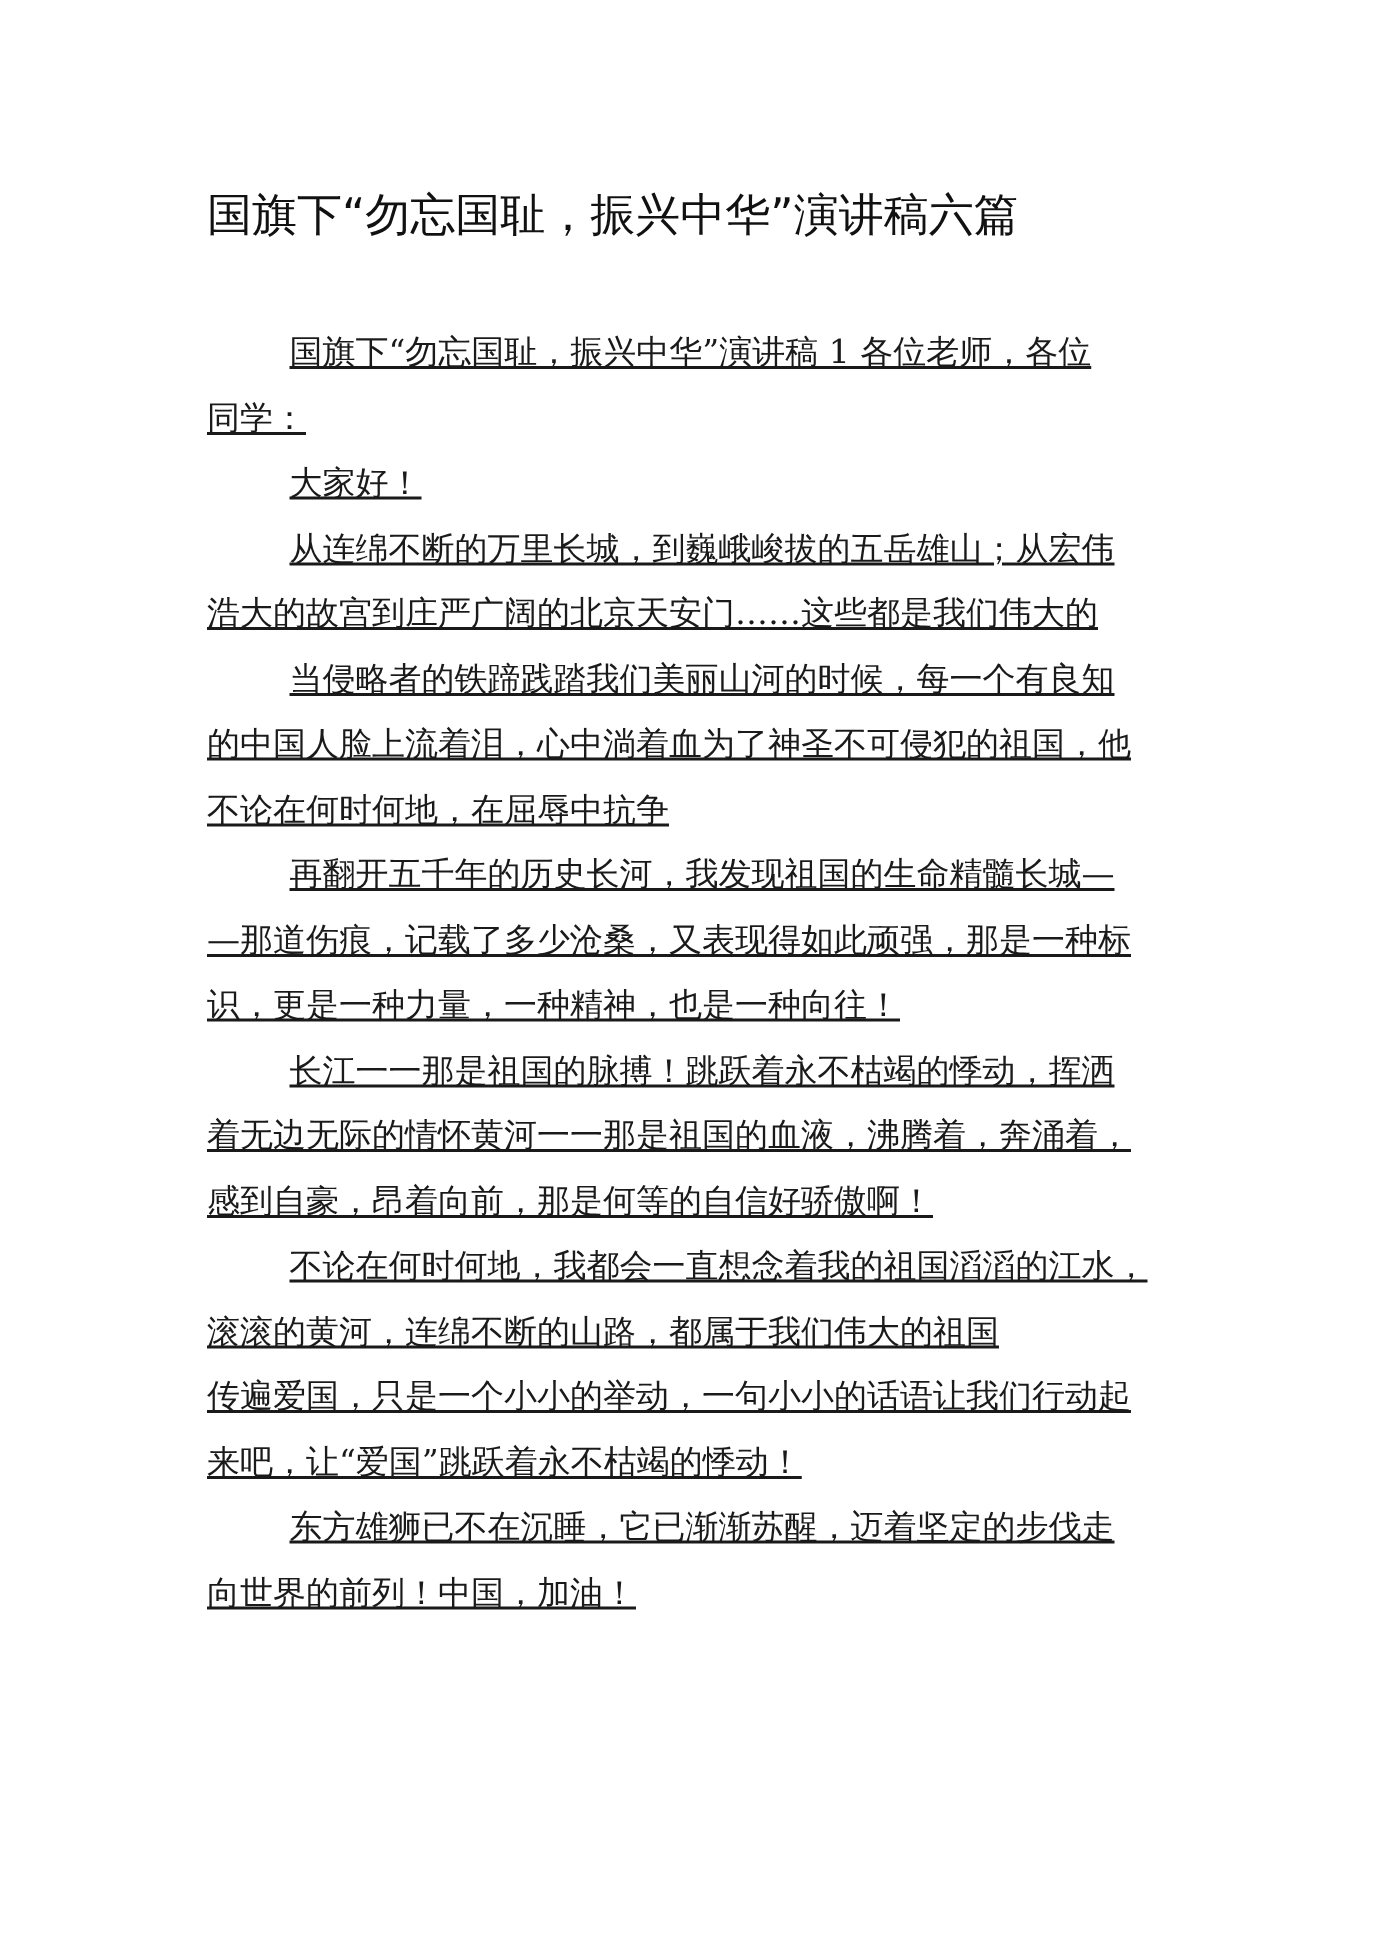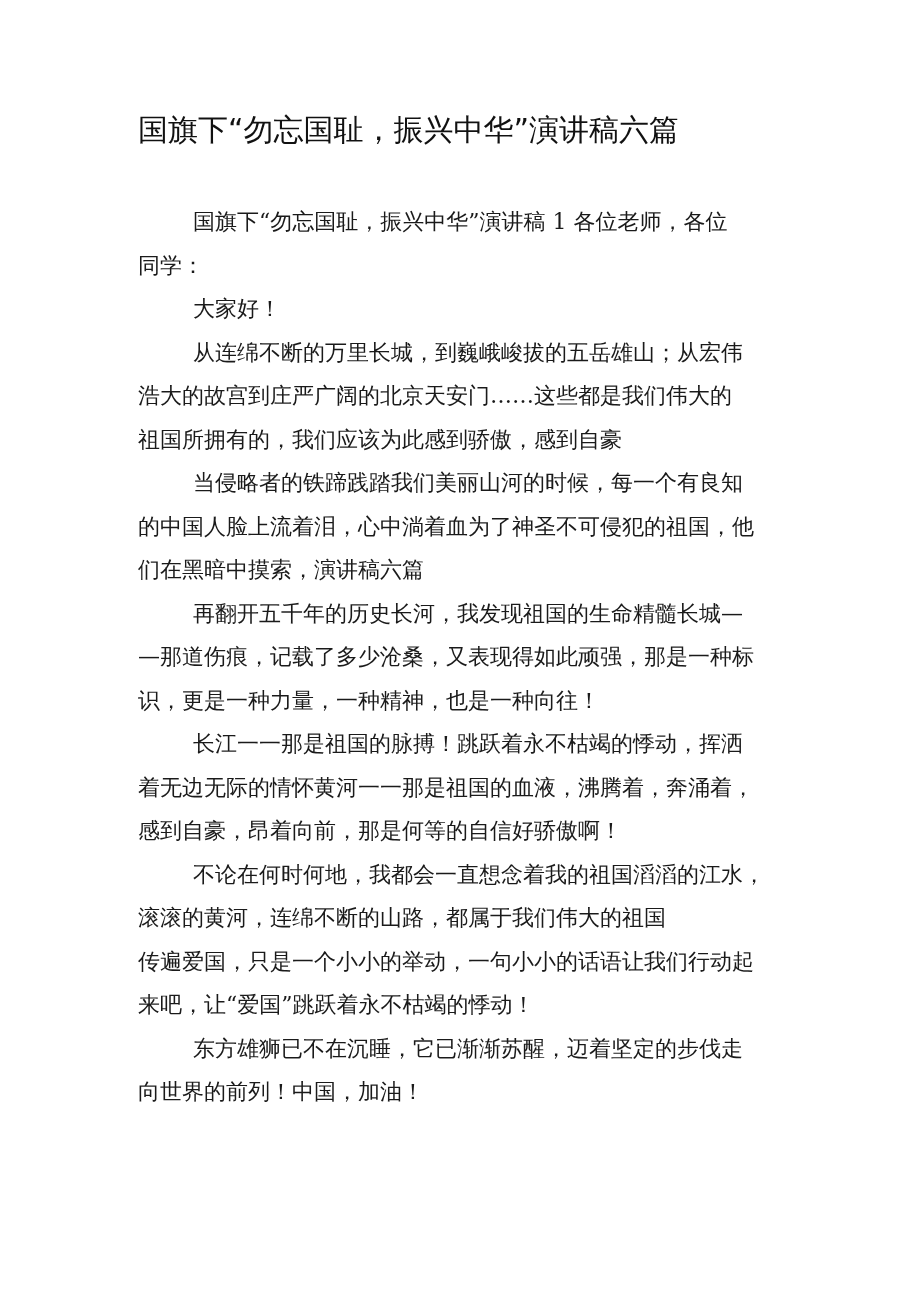--- a/index.html
+++ b/index.html
@@ -10,38 +10,39 @@
     body {
       width: 920px;
       height: 1301px;
       position: relative;
       overflow: hidden;
       color: #111111;
     }
     .page {
       position: absolute;
       left: 138px;
-      top: 108px;
+      top: 122px;
       width: 646px;
     }
     .title {
       font-family: "DejaVu Sans", "Liberation Sans", sans-serif;
       font-size: 30px;
       line-height: 44px;
       font-weight: normal;
       margin: 0 0 48px 0;
       letter-spacing: 0px;
       white-space: nowrap;
       color: #111111;
     }
     .body-text {
       font-family: "DejaVu Serif", "Liberation Serif", serif;
       font-size: 22px;
       line-height: 43.5px;
       color: #1a1a1a;
+      text-decoration: underline;
     }
     .line {
       display: block;
       white-space: nowrap;
     }
     .indent {
       padding-left: 55px;
     }
   </style>
 </head>
@@ -57,27 +58,26 @@
       <span class="line">同学：</span>
     </div>
 
     <div class="para-block">
       <span class="line indent">大家好！</span>
     </div>
 
     <div class="para-block">
       <span class="line indent">从连绵不断的万里长城，到巍峨峻拔的五岳雄山；从宏伟</span>
       <span class="line">浩大的故宫到庄严广阔的北京天安门……这些都是我们伟大的</span>
-      <span class="line">祖国所拥有的，我们应该为此感到骄傲，感到自豪</span>
     </div>
 
     <div class="para-block">
       <span class="line indent">当侵略者的铁蹄践踏我们美丽山河的时候，每一个有良知</span>
       <span class="line">的中国人脸上流着泪，心中淌着血为了神圣不可侵犯的祖国，他</span>
-      <span class="line">们在黑暗中摸索，演讲稿六篇</span>
+      <span class="line">不论在何时何地，在屈辱中抗争</span>
     </div>
 
     <div class="para-block">
       <span class="line indent">再翻开五千年的历史长河，我发现祖国的生命精髓长城—</span>
       <span class="line">—那道伤痕，记载了多少沧桑，又表现得如此顽强，那是一种标</span>
       <span class="line">识，更是一种力量，一种精神，也是一种向往！</span>
     </div>
 
     <div class="para-block">
       <span class="line indent">长江一一那是祖国的脉搏！跳跃着永不枯竭的悸动，挥洒</span>

